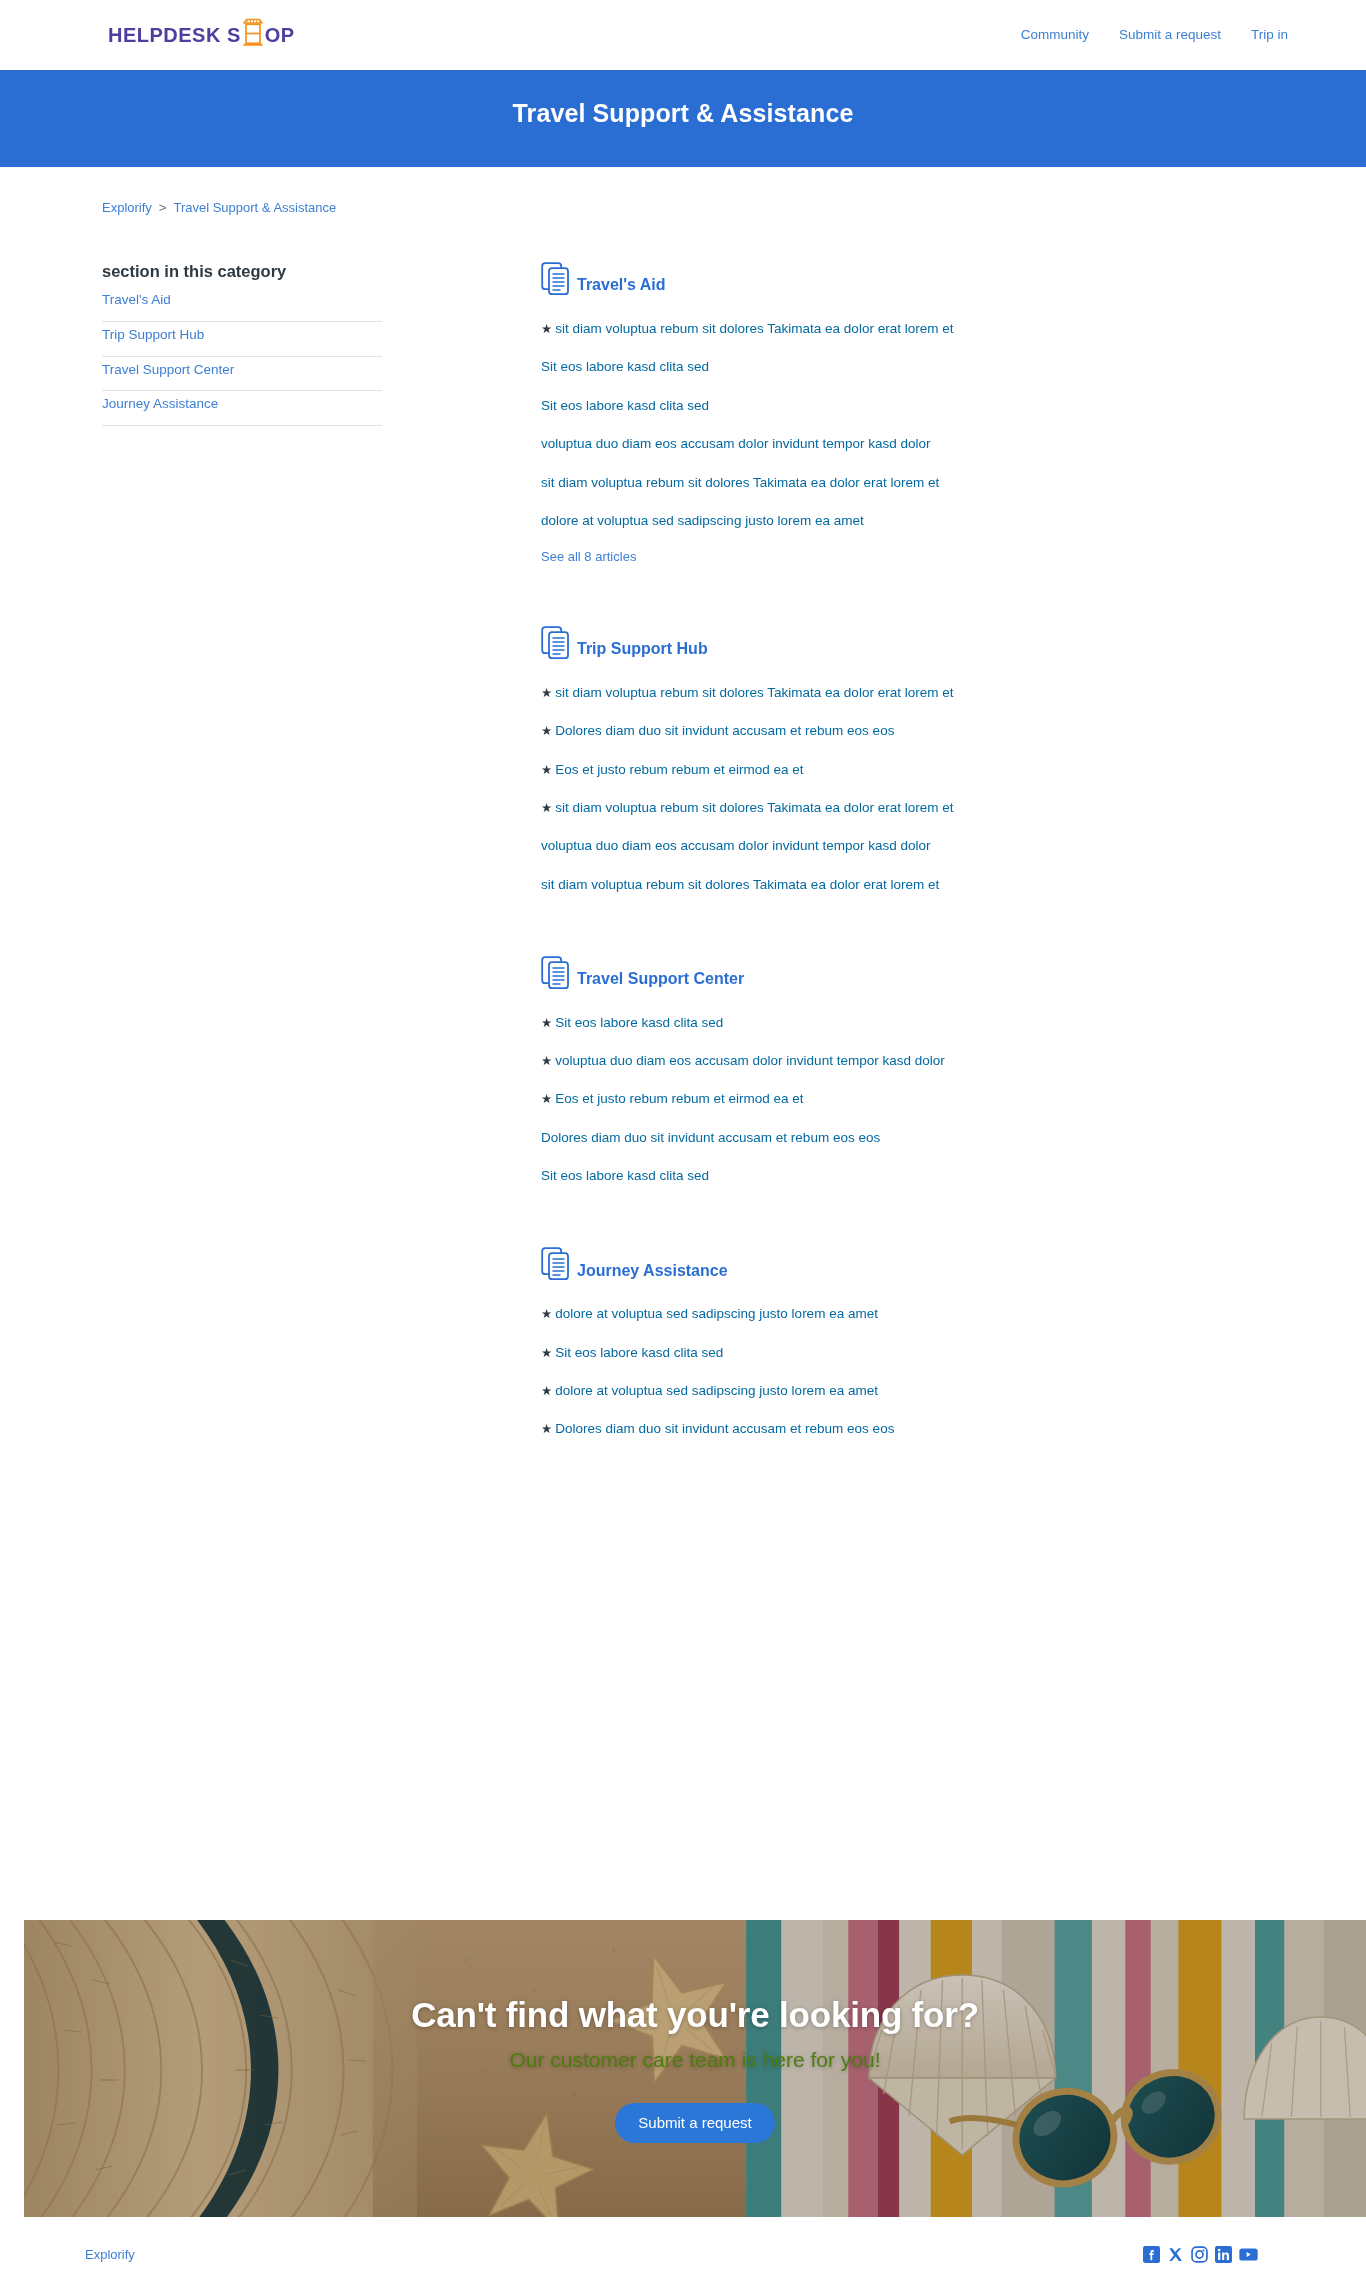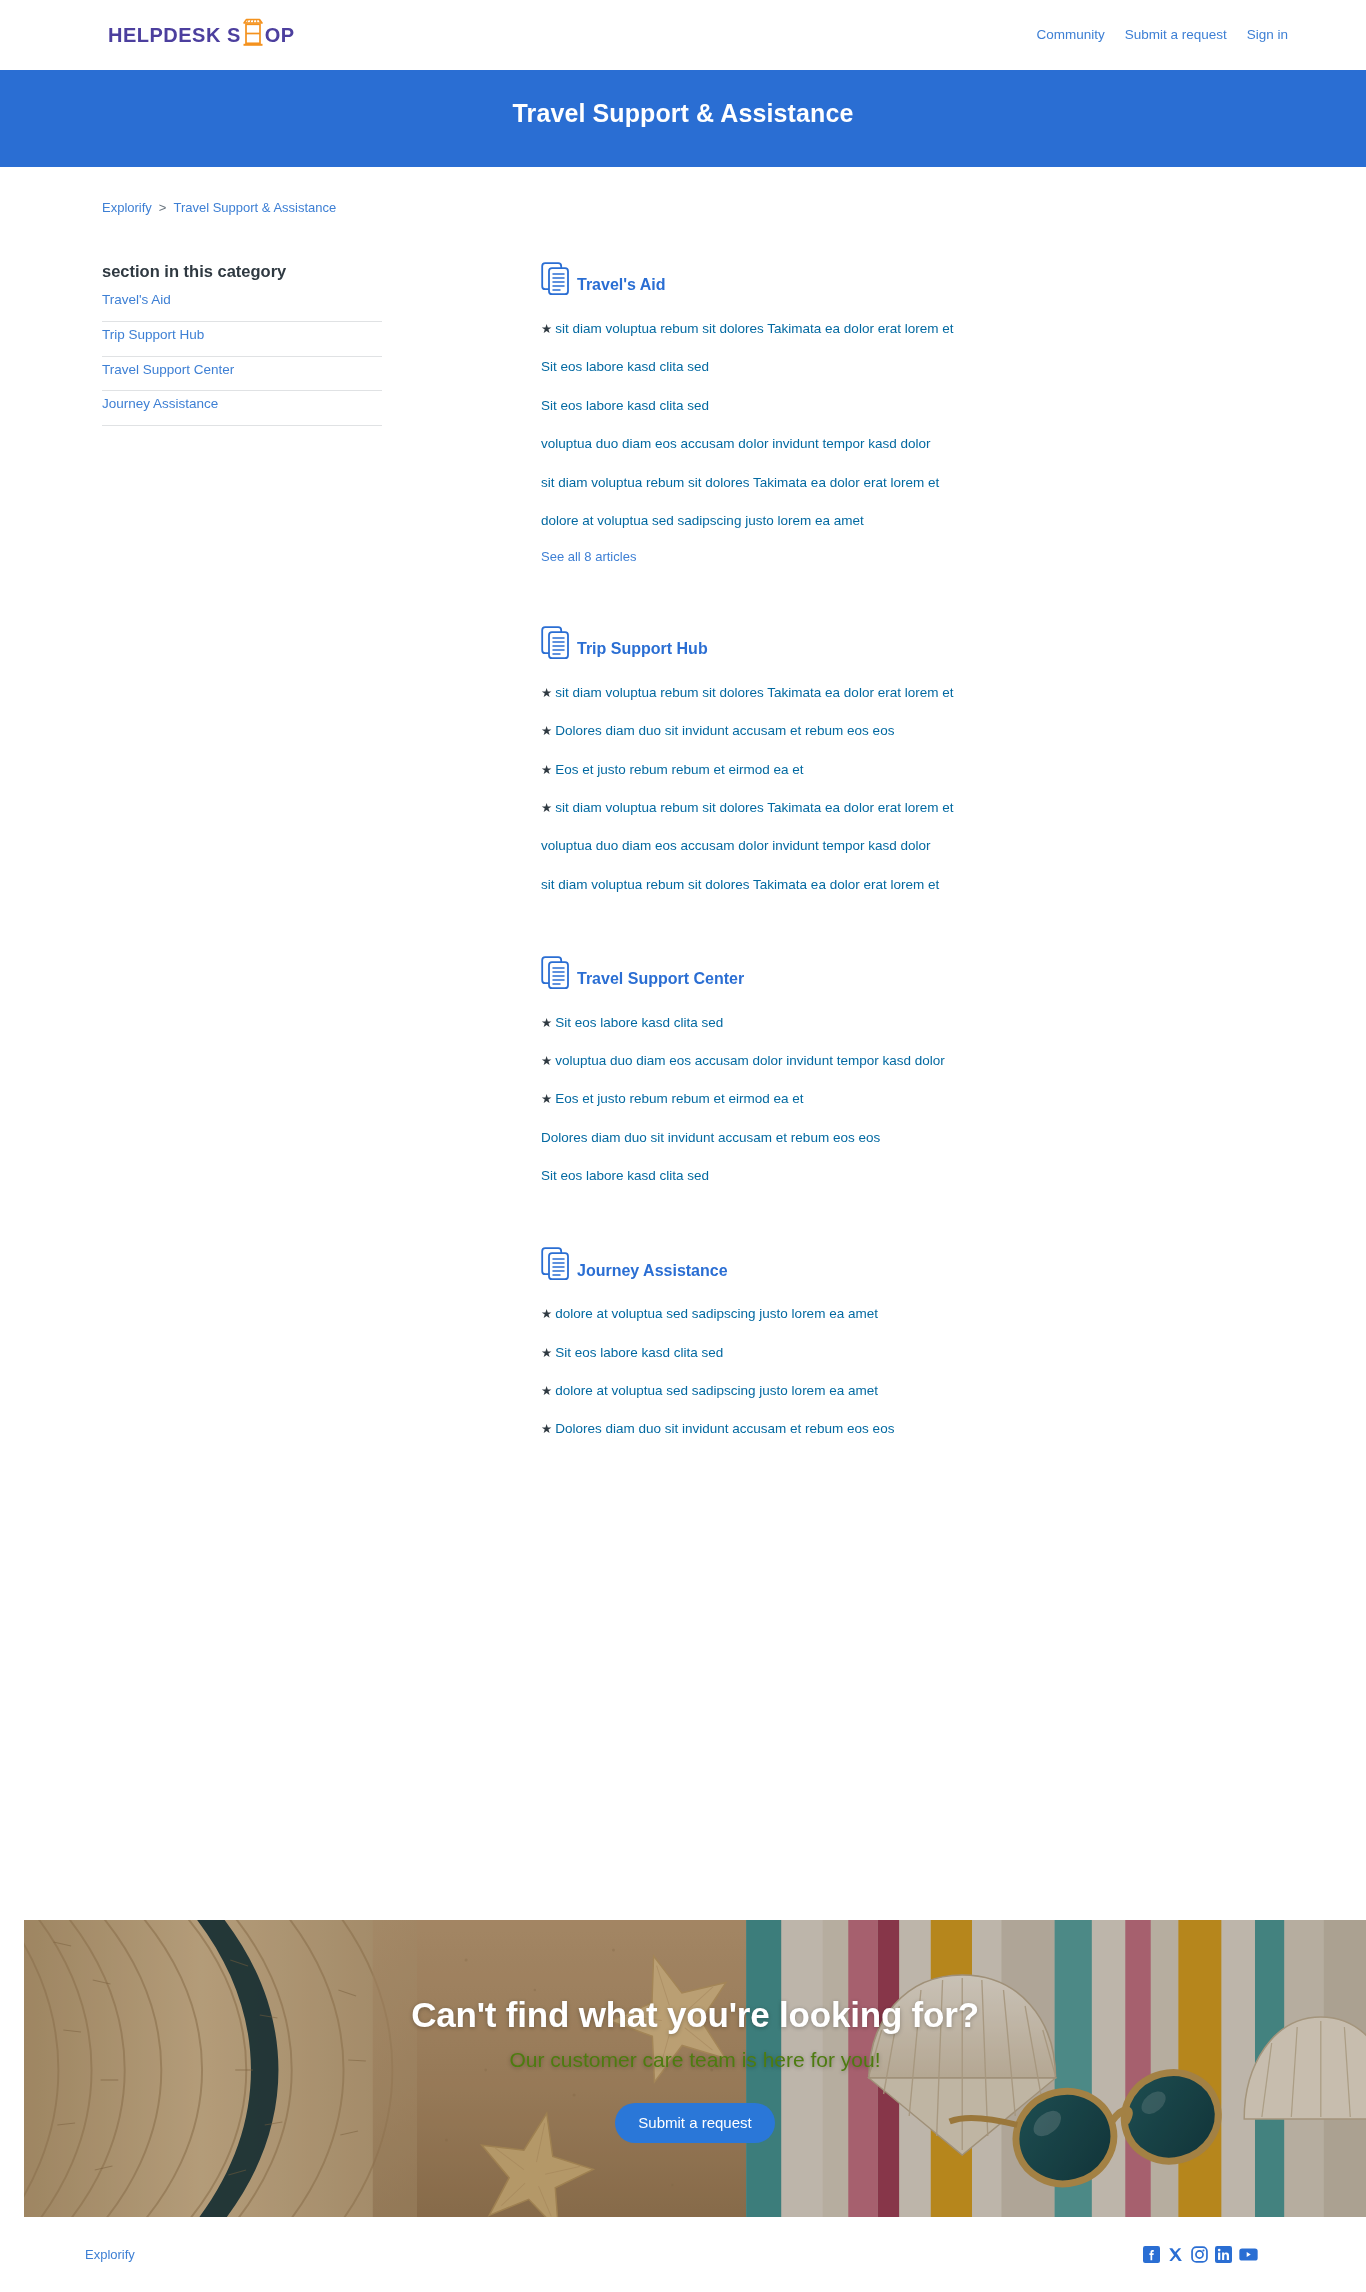--- a/index.html
+++ b/index.html
@@ -55,21 +55,21 @@
     width: 24px;
     height: 30px;
     margin: 0 0px;
     position: relative;
     top: -2px;
   }
 
   .topnav {
     display: flex;
     align-items: center;
-    gap: 20px;
+    gap: 30px;
   }
   .topnav a {
     color: #3d7fd4;
     font-size: 13.5px;
     text-decoration: none;
     line-height: 1;
     white-space: nowrap;
   }
 
   
@@ -291,21 +291,21 @@
 
           <line x1="2.5" y1="26.8" x2="21.5" y2="26.8" stroke="#f4921e" stroke-width="2"></line>
         </svg>
       </span>
       <span class="logo-text">OP</span>
     </a>
 
     <nav class="topnav">
       <a href="#">Community</a>
       <a href="#">Submit a request</a>
-      <a href="#">Sign in</a>
+      <a href="#">Trip in</a>
     </nav>
   </header>
 
   <section class="hero">
     <h1 class="hero-title">Travel Support &amp; Assistance</h1>
   </section>
 
   <div class="breadcrumb-wrap">
     <nav class="breadcrumb">
       <a href="#">Explorify</a>

